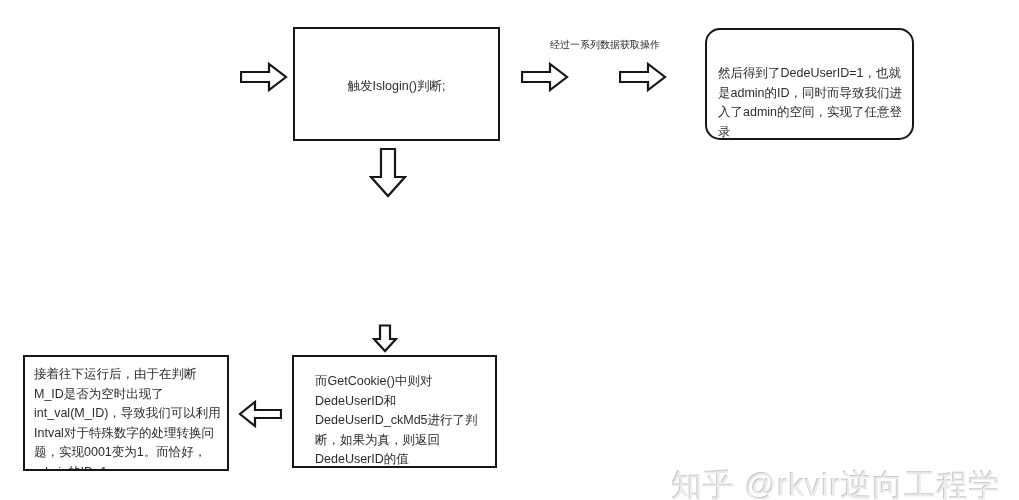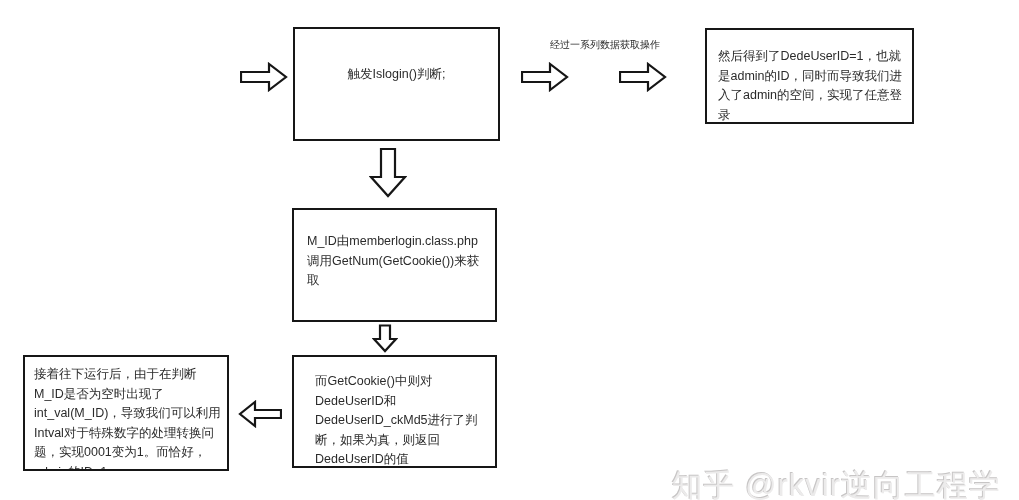--- a/index.html
+++ b/index.html
@@ -51,22 +51,22 @@
     right: 18px;
     font-size: 31px;
     letter-spacing: 1px;
     color: #ecebeb;
     text-shadow: -1px -1px 0 #c7c5c5, 1px 1px 0 #ffffff;
     white-space: nowrap;
   }
 
   
   #box-visit     { left: 33px;  top: 25px;  width: 206px; height: 116px; padding: 30px 16px 0 21px; }
-  #box-islogin   { left: 293px; top: 27px;  width: 207px; height: 114px; padding: 36px 10px 0 10px; text-align: center; }
-  #box-result    { left: 705px; top: 28px;  width: 209px; height: 96px; padding: 17px 6px 0 11px; }
+  #box-islogin   { left: 293px; top: 27px;  width: 207px; height: 114px; padding: 48px 10px 0 10px; text-align: center; }
+  #box-result    { left: 705px; top: 28px;  width: 209px; height: 112px; padding: 34px 6px 0 11px; border-radius: 15px; }
   #box-getnum    { left: 292px; top: 208px; width: 205px; height: 114px; padding: 22px 8px 0 13px; }
   #box-getcookie { left: 292px; top: 355px; width: 205px; height: 113px; padding: 15px 5px 0 21px; }
   #box-intval    { left: 23px;  top: 355px; width: 206px; height: 116px; padding: 8px 5px 0 9px; }
 
   #arrow-right-1 { left: 240px; top: 62px; }
   #arrow-right-2 { left: 521px; top: 62px; }
   #arrow-right-3 { left: 619px; top: 62px; }
   #arrow-down-1  { left: 369px; top: 148px; }
   #arrow-down-2  { left: 372px; top: 324px; }
   #arrow-left-1  { left: 238px; top: 400px; }
@@ -92,21 +92,20 @@
   <svg class="arrow" id="arrow-right-3" width="48" height="30" viewBox="0 0 48 30">
     <path d="M1 10 H29 V2 L46 15 L29 28 V20 H1 Z"></path>
   </svg>
 
   <div class="fbox" id="box-result">然后得到了DedeUserID=1，也就是admin的ID，同时而导致我们进入了admin的空间，实现了任意登录</div>
 
   <svg class="arrow" id="arrow-down-1" width="38" height="50" viewBox="0 0 38 50">
     <path d="M12 1 H26 V29 H36 L19 48 L2 29 H12 Z"></path>
   </svg>
 
-  <div class="fbox" id="box-getnum">M_ID由memberlogin.class.php调用GetNum(GetCookie())来获取</div>
 
   <svg class="arrow" id="arrow-down-2" width="26" height="29" viewBox="0 0 26 29">
     <path d="M8 1.5 H18 V15 H24 L13 27 L2 15 H8 Z"></path>
   </svg>
 
   <div class="fbox" id="box-getcookie">而GetCookie()中则对DedeUserID和DedeUserID_ckMd5进行了判断，如果为真，则返回DedeUserID的值</div>
 
   <svg class="arrow" id="arrow-left-1" width="44" height="28" viewBox="0 0 44 28">
     <path d="M43 10 H17 V2 L2 14 L17 26 V18 H43 Z"></path>
   </svg>

